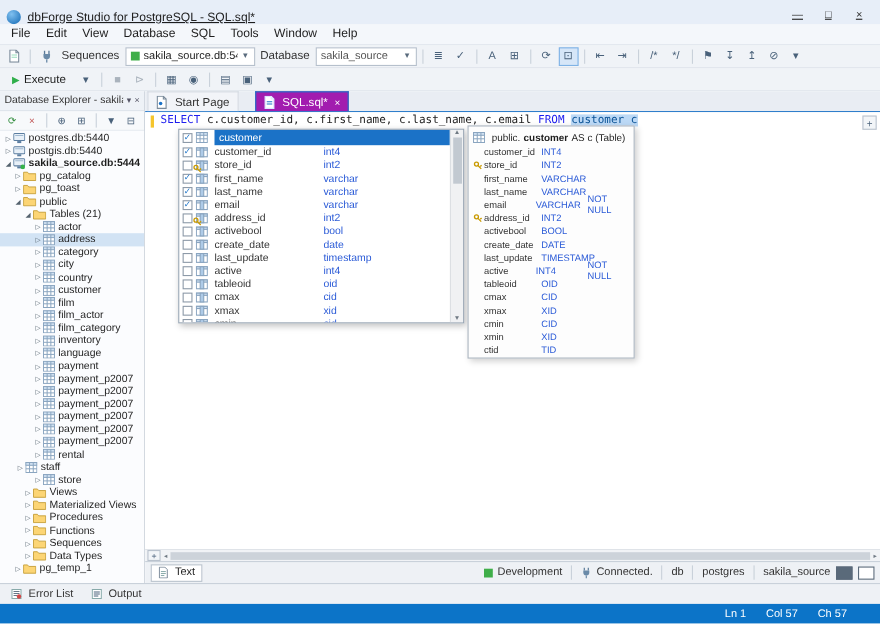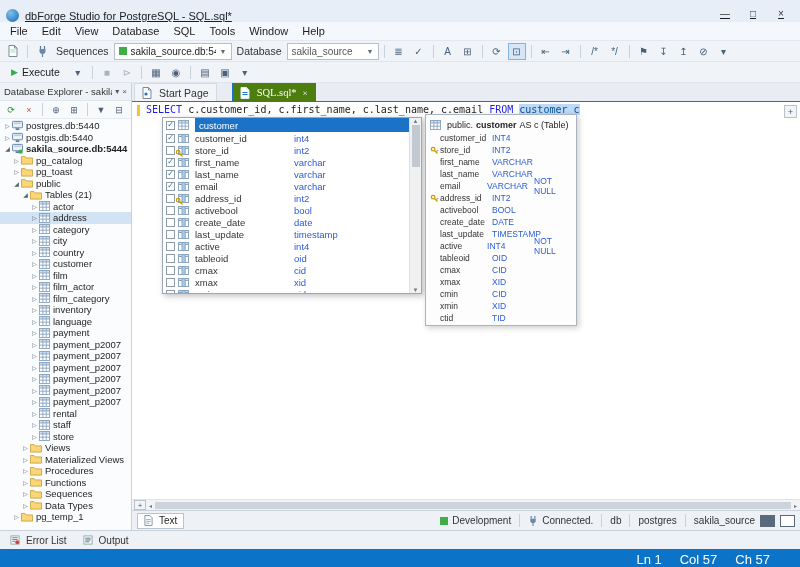--- a/index.html
+++ b/index.html
@@ -41,21 +41,21 @@
   .tree-row { height:11.5px; display:flex; align-items:center; font-size:9.5px; white-space:nowrap; }
   .tree-row.selected { background:#d2e3f4; }
   .tw-arrow { width:9px; font-size:6px; color:#55636f; text-align:center; flex:0 0 auto; }
   .tw-icon { display:inline-flex; margin-right:3px; flex:0 0 auto; align-items:center; }
   .tw-label.b { font-weight:bold; }
 
   
   .editor-col { flex:1; display:flex; flex-direction:column; min-width:0; background:#fff; }
   .tabstrip { height:19px; background:#e9edf3; display:flex; align-items:flex-end; padding-left:2px; gap:15px; flex:0 0 auto; border-bottom:1px solid #1b72c7; }
   .tab { height:18px; display:flex; align-items:center; gap:4px; padding:0 7px; font-size:10.5px; background:#f2f4f8; color:#333; border:1px solid #d4dae2; border-bottom:none; }
-  .tab.active { background:#4d7c0f; color:#fff; border-color:#1b72c7;font-family:Liberation Serif, serif; }
+  .tab.active { background:#a21caf; color:#fff; border-color:#1b72c7; }
   .tab-close { font-size:9px; margin-left:2px; }
   .editor { flex:1; position:relative; background:#fff; overflow:hidden; }
   .gutter-change { position:absolute; left:5px; top:3px; width:3px; height:11px; background:#f5c52c; }
   .code-line { position:absolute; left:14px; top:2px; font-family:"DejaVu Sans Mono", monospace; font-size:10px; white-space:pre; }
   .kw { color:#1d1dee; }
   .pl { color:#222; }
   .hl { background:#bcd9f6; color:#0a5296; }
   .plus-btn { position:absolute; width:13px; height:13px; border:1px solid #b9c2cd; background:#f2f5f8; color:#49617a; font-size:9px; display:flex; align-items:center; justify-content:center; }
 
   
@@ -91,21 +91,21 @@
   .text-tab { display:flex; align-items:center; gap:3px; height:16px; padding:0 6px; background:#fff; border:1px solid #b9c2cd; font-size:10px; }
   .status-right { margin-left:auto; display:flex; align-items:center; gap:5px; font-size:10px; color:#333; }
   .status-seg { display:inline-flex; align-items:center; gap:4px; }
   .plug-ic { display:inline-flex; }
   .layout-ico { width:15px; height:12px; border:1px solid #5a6a7a; background:#fff; display:inline-block; }
   .layout-ico.filled { background:#5a6a7a; }
 
   
   .bottomtabs { height:19px; background:#eef1f5; border-top:1px solid #c9d1da; display:flex; align-items:center; padding-left:3px; gap:2px; flex:0 0 auto; }
   .btab { display:flex; align-items:center; gap:3px; padding:0 7px; height:17px; font-size:10px; color:#333; }
-  .statusbar { height:18px; background:#0c74c8; display:flex; align-items:flex-end; color:#fff; font-size:13px; padding:0 8px; flex:0 0 auto; }
+  .statusbar { height:18px; background:#0c74c8; display:flex; align-items:center; color:#fff; font-size:10px; padding:0 8px; flex:0 0 auto; }
   .sb-right { margin-left:auto; display:flex; gap:18px; margin-right:22px; }
 </style>
 </head>
 <body>
 
 <div class="window">
 
   <div class="titlebar">
     <span class="app-icon"></span>
     <span class="title-text">dbForge Studio for PostgreSQL - SQL.sql*</span>
@@ -529,21 +529,21 @@
               <svg width="11" height="10" viewBox="0 0 12 11">
                 <rect x=".5" y=".5" width="11" height="10" fill="#fff" stroke="#8aa5c0"></rect>
                 <rect x=".5" y=".5" width="11" height="2.8" fill="#cfe0f1" stroke="#8aa5c0"></rect>
                 <line x1="4.2" y1=".5" x2="4.2" y2="10.5" stroke="#8aa5c0"></line>
                 <line x1="7.9" y1=".5" x2="7.9" y2="10.5" stroke="#8aa5c0"></line>
                 <line x1=".5" y1="6.8" x2="11.5" y2="6.8" stroke="#8aa5c0"></line>
               </svg>
             </span>
             <span class="tw-label">rental</span>
           </div>
-          <div class="tree-row" style="padding-left: 30px;">
+          <div class="tree-row" style="padding-left: 14px;">
             <span class="tw-arrow">▷</span>
             <span class="tw-icon">
               <svg width="11" height="10" viewBox="0 0 12 11">
                 <rect x=".5" y=".5" width="11" height="10" fill="#fff" stroke="#8aa5c0"></rect>
                 <rect x=".5" y=".5" width="11" height="2.8" fill="#cfe0f1" stroke="#8aa5c0"></rect>
                 <line x1="4.2" y1=".5" x2="4.2" y2="10.5" stroke="#8aa5c0"></line>
                 <line x1="7.9" y1=".5" x2="7.9" y2="10.5" stroke="#8aa5c0"></line>
                 <line x1=".5" y1="6.8" x2="11.5" y2="6.8" stroke="#8aa5c0"></line>
               </svg>
             </span>

